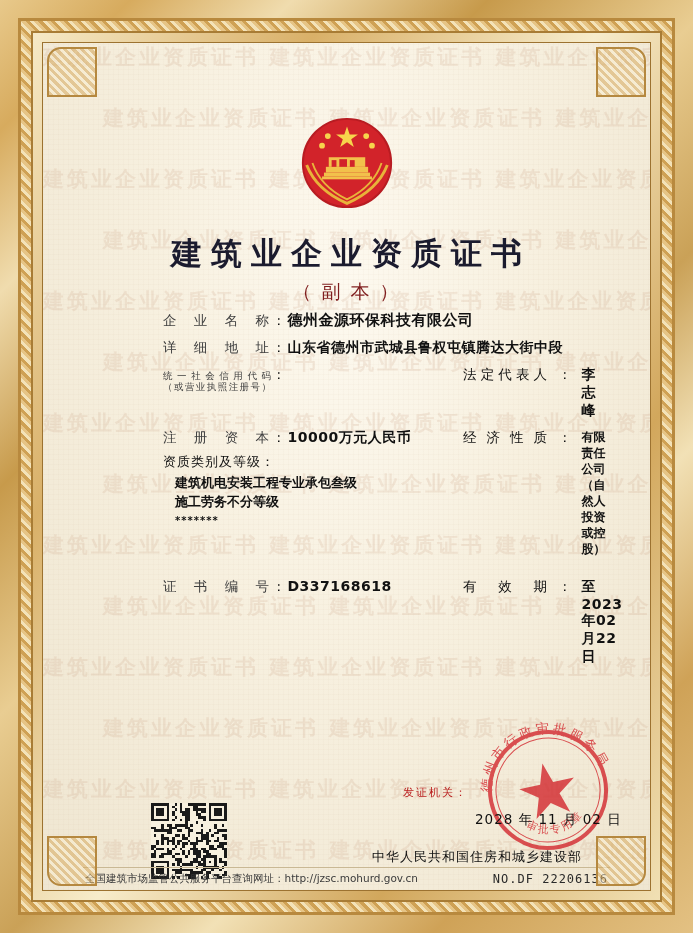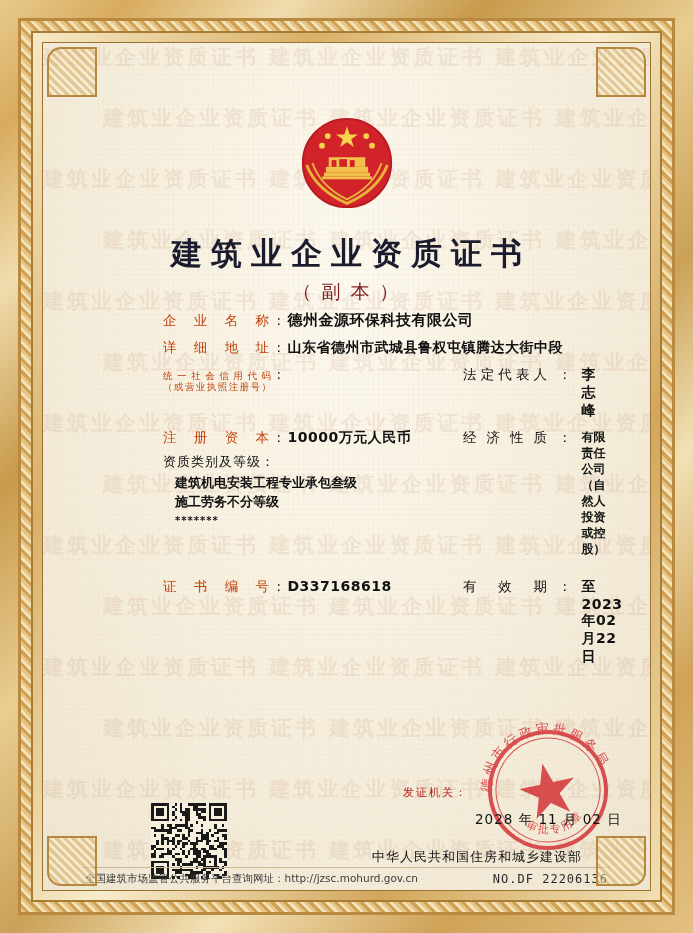--- a/index.html
+++ b/index.html
@@ -170,21 +170,21 @@
     display: flex;
     align-items: baseline;
     margin-bottom: 9px;
     font-size: 13.5px;
     color: #111;
   }
   .flabel {
     width: 108px;
     flex: 0 0 108px;
     font-size: 13.5px;
-    color: #c2410c;
+    color: #404040;
     letter-spacing: 2px;
     text-align: justify;
     text-align-last: justify;
   }
   .flabel.small {
     font-size: 9.5px;
     line-height: 11px;
     letter-spacing: 0px;
     text-align-last: justify;
   }

